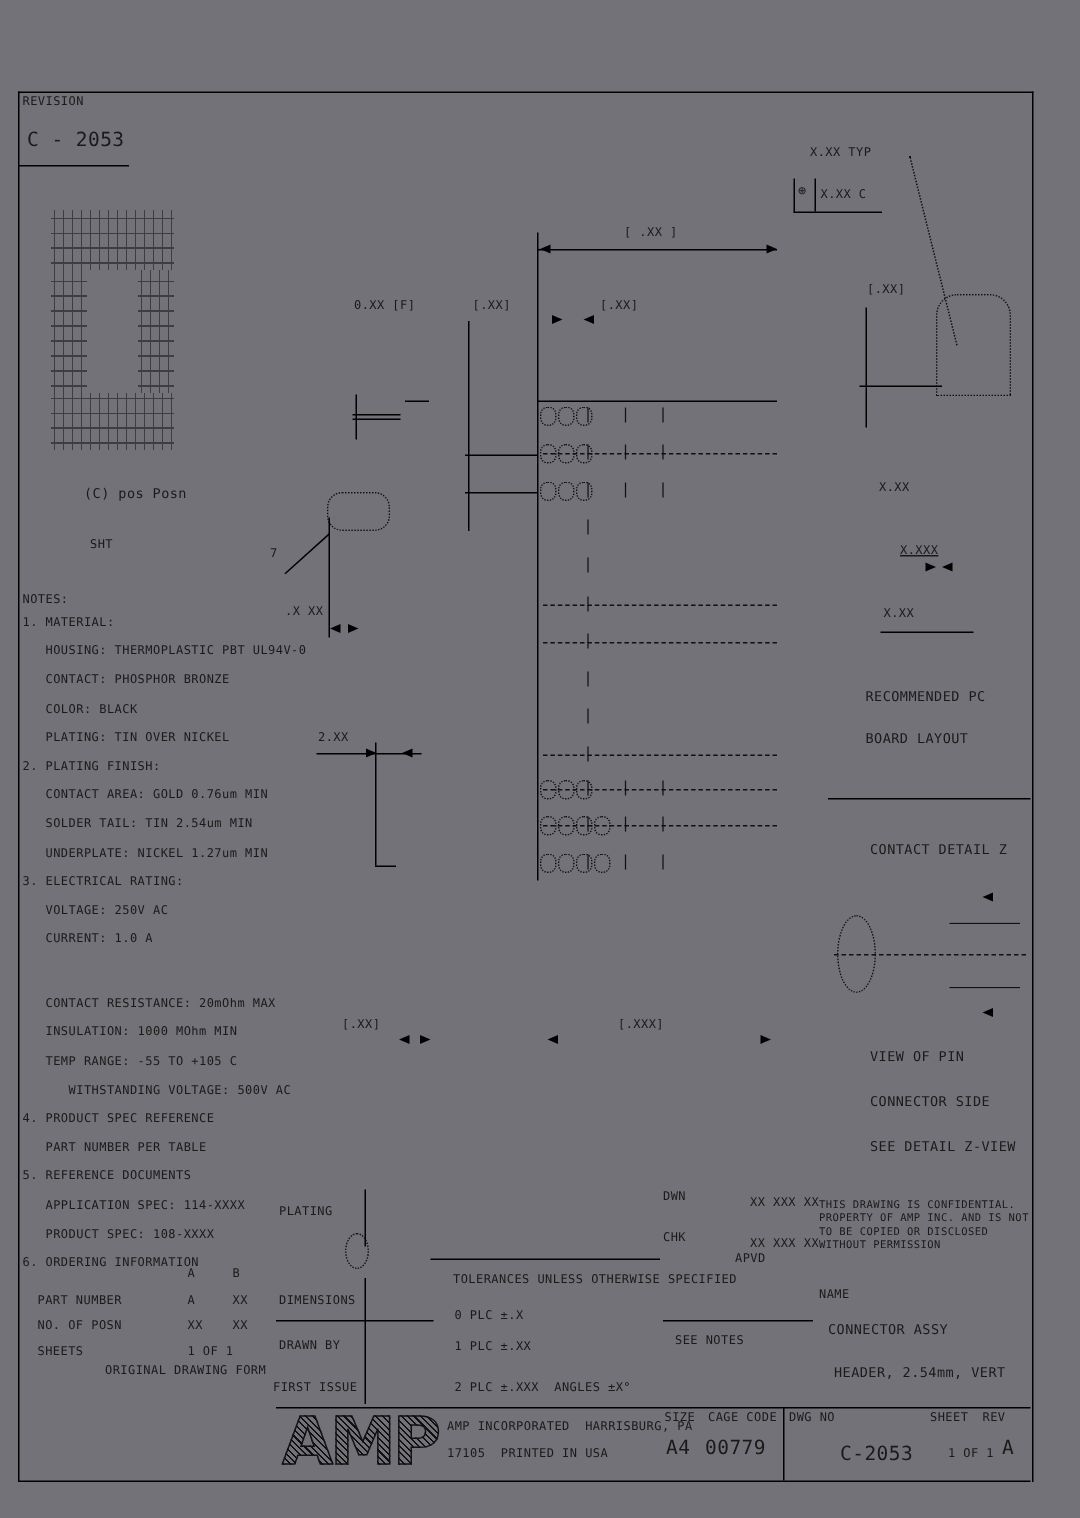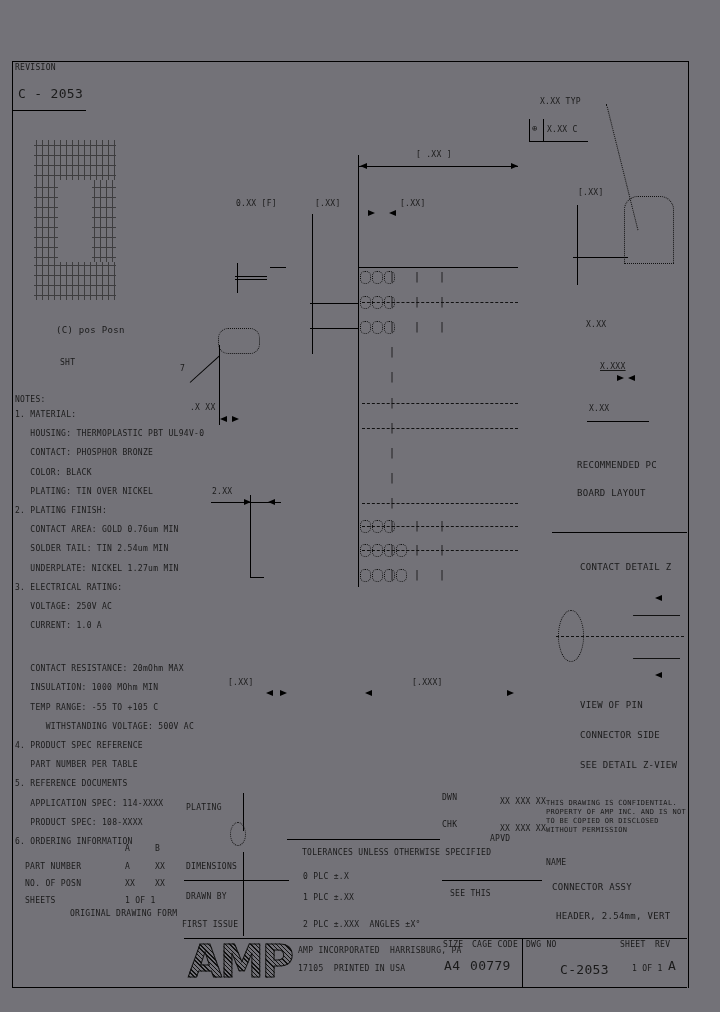--- a/index.html
+++ b/index.html
@@ -230,21 +230,21 @@
 <div class="hl" style="left:184px;top:880px;width:105px;"></div>
 <div class="vl" style="left:243px;top:852px;height:84px;"></div>
 <div class="t ts" style="left:186px;top:862px;">DIMENSIONS</div>
 <div class="t ts" style="left:186px;top:892px;">DRAWN BY</div>
 <div class="t ts" style="left:182px;top:920px;">FIRST ISSUE</div>
 <div class="t ts" style="left:303px;top:872px;">0 PLC ±.X</div>
 <div class="t ts" style="left:303px;top:893px;">1 PLC ±.XX</div>
 <div class="t ts" style="left:303px;top:920px;">2 PLC ±.XXX  ANGLES ±X°</div>
 
 <div class="hl" style="left:442px;top:880px;width:100px;"></div>
-<div class="t ts" style="left:450px;top:889px;">SEE THIS</div>
+<div class="t ts" style="left:450px;top:889px;">SEE NOTES</div>
 <div class="t" style="left:552px;top:882px;">CONNECTOR ASSY</div>
 <div class="t" style="left:556px;top:911px;">HEADER, 2.54mm, VERT</div>
 
 <div class="hl" style="left:184px;top:938px;width:503px;"></div>
 <div class="hl" style="left:12px;top:987px;width:675px;"></div>
 <div class="logo">AMP</div>
 <div class="t ts" style="left:298px;top:946px;">AMP INCORPORATED  HARRISBURG, PA</div>
 <div class="t ts" style="left:298px;top:964px;">17105  PRINTED IN USA</div>
 <div class="t ts" style="left:443px;top:940px;">SIZE</div>
 <div class="t ts" style="left:472px;top:940px;">CAGE CODE</div>

